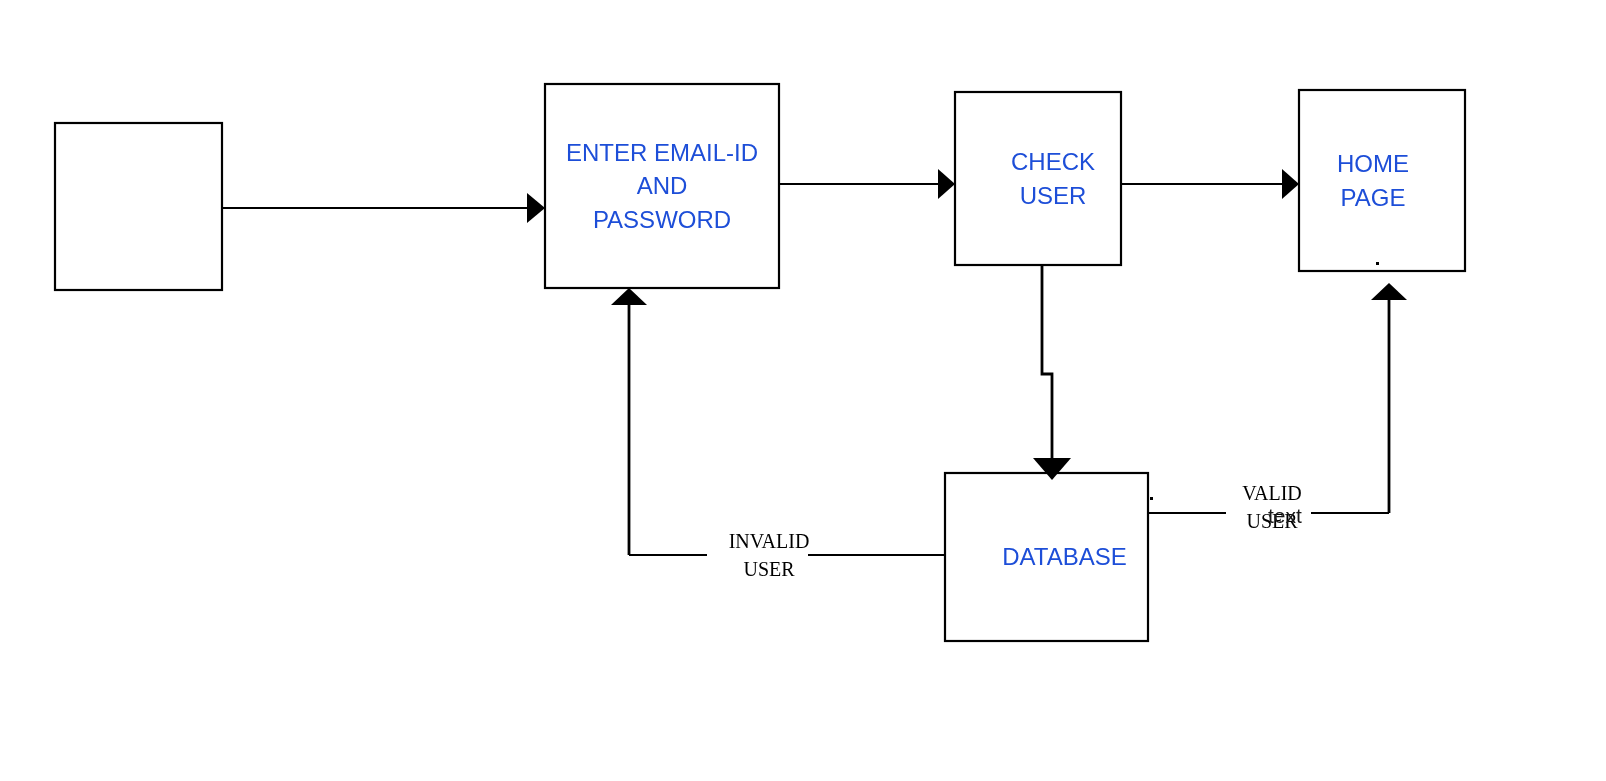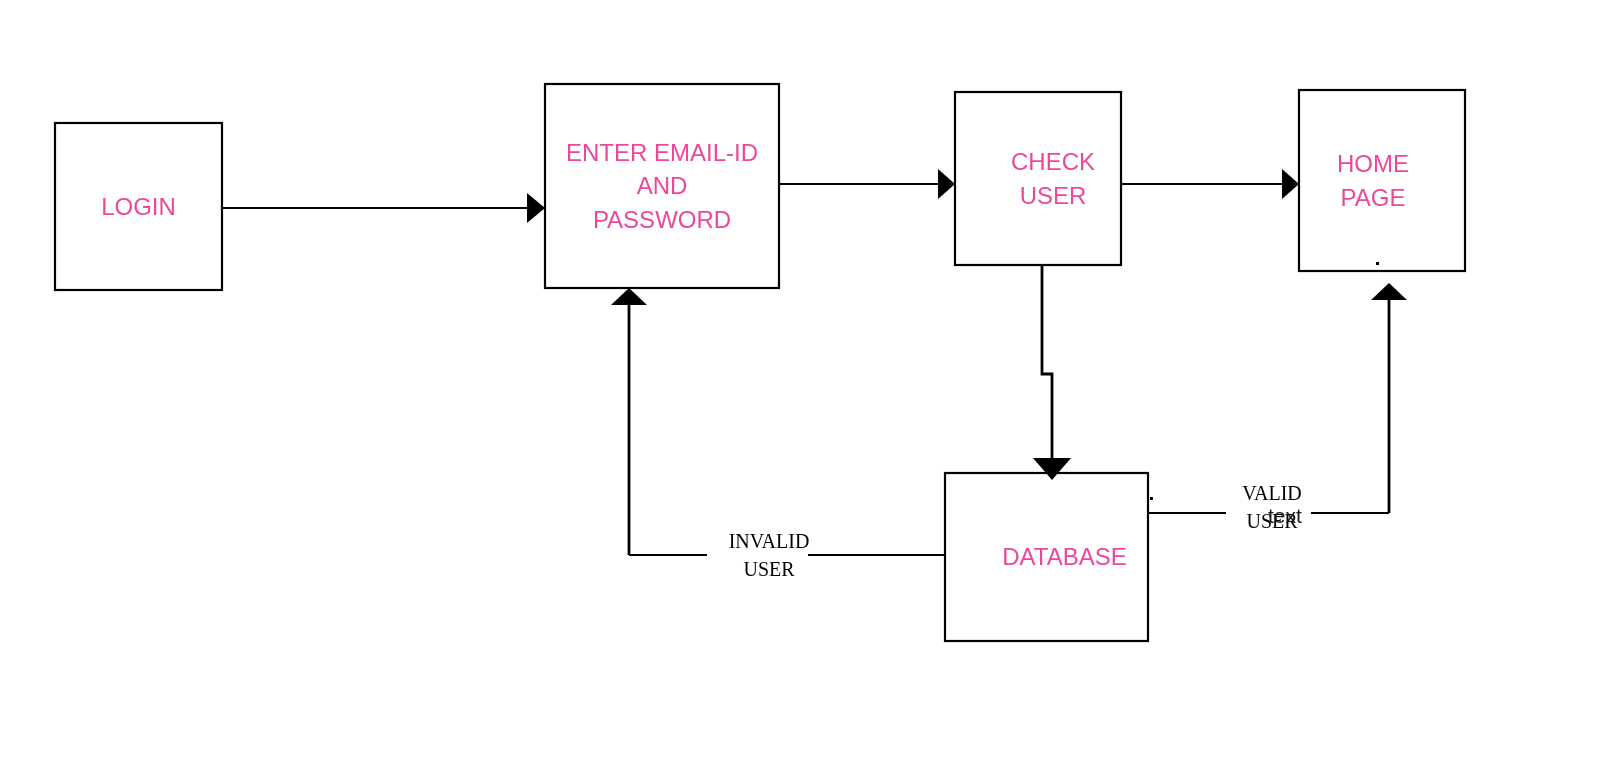--- a/index.html
+++ b/index.html
@@ -24,21 +24,21 @@
   }
   .node-label {
     position: absolute;
     display: flex;
     align-items: center;
     justify-content: center;
     text-align: center;
     font-family: "Liberation Sans", sans-serif;
     font-size: 24px;
     line-height: 1.38;
-    color: #ec4899;
+    color: #1d4ed8;
     white-space: pre-line;
     pointer-events: none;
   }
   .edge-label {
     position: absolute;
     text-align: center;
     font-family: Liberation Serif, serif;
     font-size: 20px;
     line-height: 1.38;
     color: #000000;
@@ -101,23 +101,20 @@
       <line x1="1311" y1="513" x2="1389" y2="513" stroke="#000000" stroke-width="2.2"></line>
       <line x1="1389" y1="513" x2="1389" y2="300" stroke="#000000" stroke-width="2.8"></line>
       <polygon points="1371,300 1407,300 1389,283" fill="#000000"></polygon>
     </g>
 
     <rect x="1376" y="262" width="3" height="3" fill="#000000"></rect>
     <rect x="1150" y="497" width="3" height="3" fill="#000000"></rect>
 
   </svg>
 
-  <div class="node-label" style="left:55px; top:123px; width:167px; height:167px;">
-    <span>LOGIN</span>
-  </div>
 
   <div class="node-label" style="left:545px; top:84px; width:234px; height:204px;">
     <span>ENTER EMAIL-ID
 AND
 PASSWORD</span>
   </div>
 
   <div class="node-label" style="left:955px; top:92px; width:196px; height:173px;">
     <span>CHECK
 USER</span>

